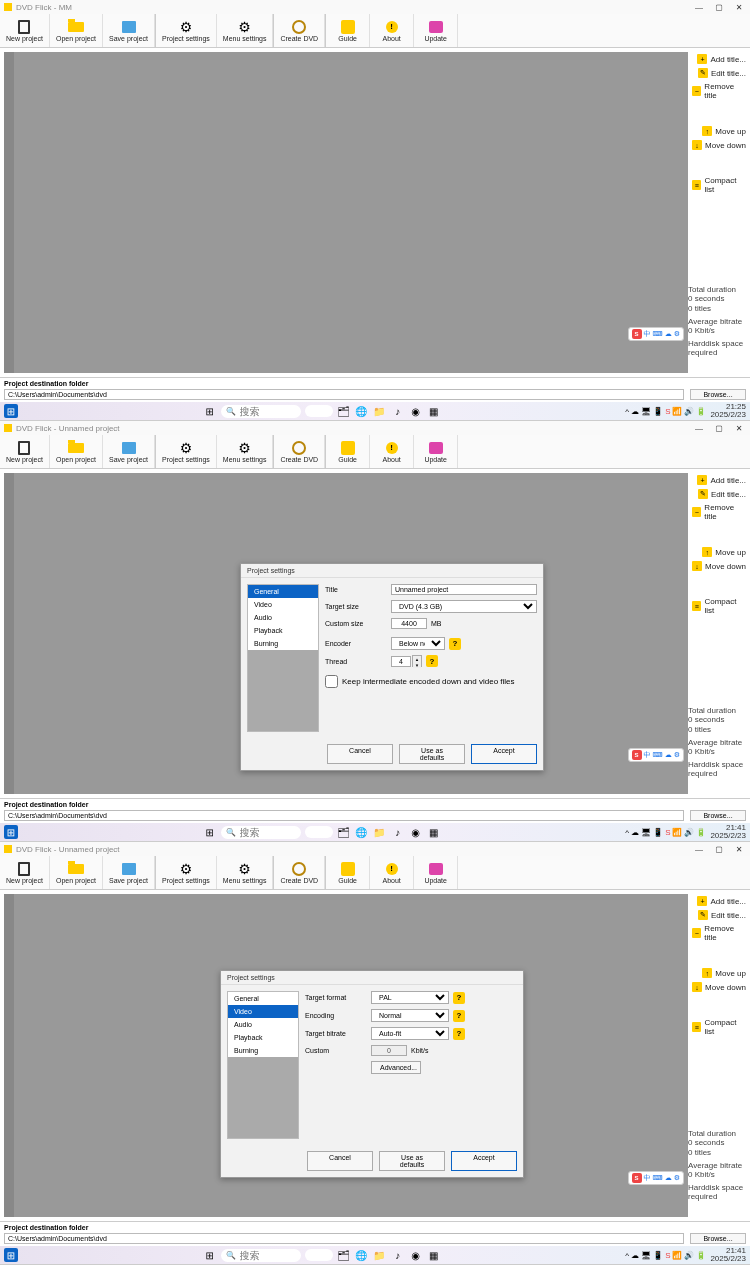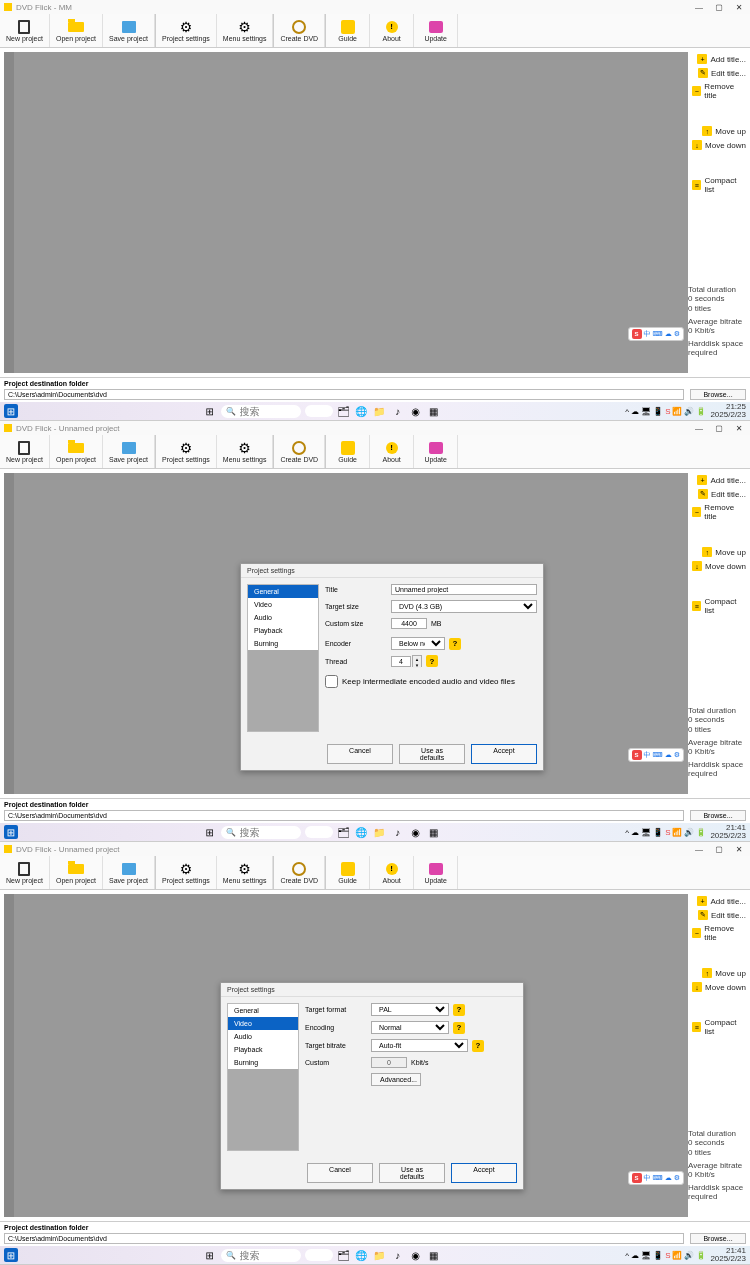--- a/index.html
+++ b/index.html
@@ -351,21 +351,21 @@
                   <div class="num">4</div>
                   <div class="arrows">
                     <span>▴</span>
                     <span>▾</span>
                   </div>
                 </div>
               <div class="help">?</div>
             </div>
             <div class="chk-row">
                 <input type="checkbox" style="">
-                <span>Keep intermediate encoded audio and video files</span>
+                <span>Keep intermediate encoded down and video files</span>
               </div>
           </div>
         </div>
         <div class="dialog-btns">
           <div class="dbtn">Cancel</div>
           <div class="dbtn">Use as defaults</div>
           <div class="dbtn primary">Accept</div>
         </div>
       </div>
     </div>
@@ -522,21 +522,21 @@
     <div class="gray-area">
       <div class="left-strip"></div>
       <div class="tray-pill">
           <div class="s">S</div>
           <span>中</span>
           <span>⌨</span>
           <span>☁</span>
           <span>⚙</span>
         </div>
 
-      <div class="dialog" style="left:216px;top:88px;">
+      <div class="dialog" style="left:216px;top:76px;">
         <div class="dialog-title">Project settings</div>
         <div class="dialog-body">
           <div class="dialog-side">
             <div class="ds-item">General</div>
             <div class="ds-item active">Video</div>
             <div class="ds-item">Audio</div>
             <div class="ds-item">Playback</div>
             <div class="ds-item">Burning</div>
             <div class="ds-fill"></div>
           </div>
@@ -546,21 +546,21 @@
                 <select class="fctl" style="flex:none;width:78px;"><option>PAL</option></select>
                 <div class="help">?</div>
               </div>
             <div class="form-row">
                 <div class="flbl">Encoding</div>
                 <select class="fctl" style="flex:none;width:78px;"><option>Normal</option></select>
                 <div class="help">?</div>
               </div>
             <div class="form-row">
                 <div class="flbl">Target bitrate</div>
-                <select class="fctl" style="flex:none;width:97px;"><option>Auto-fit</option></select>
+                <select class="fctl" style="flex:none;width:78px;"><option>Auto-fit</option></select>
                 <div class="help">?</div>
               </div>
             <div class="form-row">
                 <div class="flbl">Custom</div>
                 <input class="fctl small" disabled="" style="background: rgb(238, 238, 238);" value="0">
                 <span class="mb">Kbit/s</span>
               </div>
             <div class="form-row">
                 <div class="flbl"></div>
                 <div class="dbtn" style="width:50px;">Advanced...</div>

